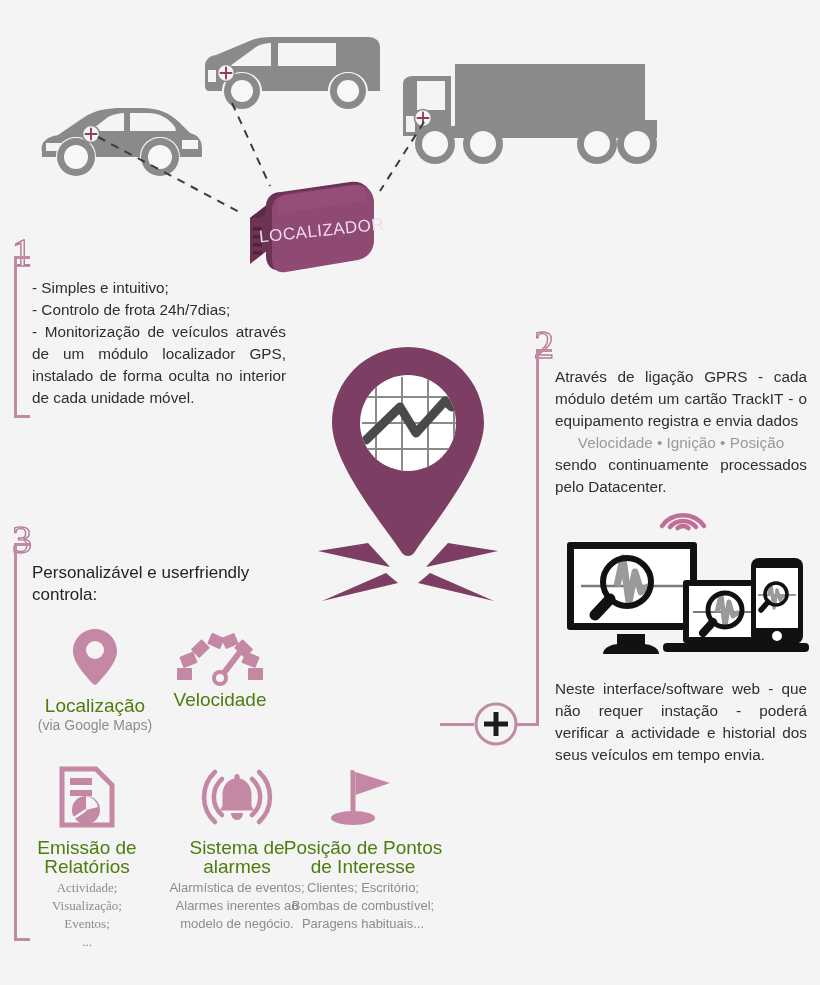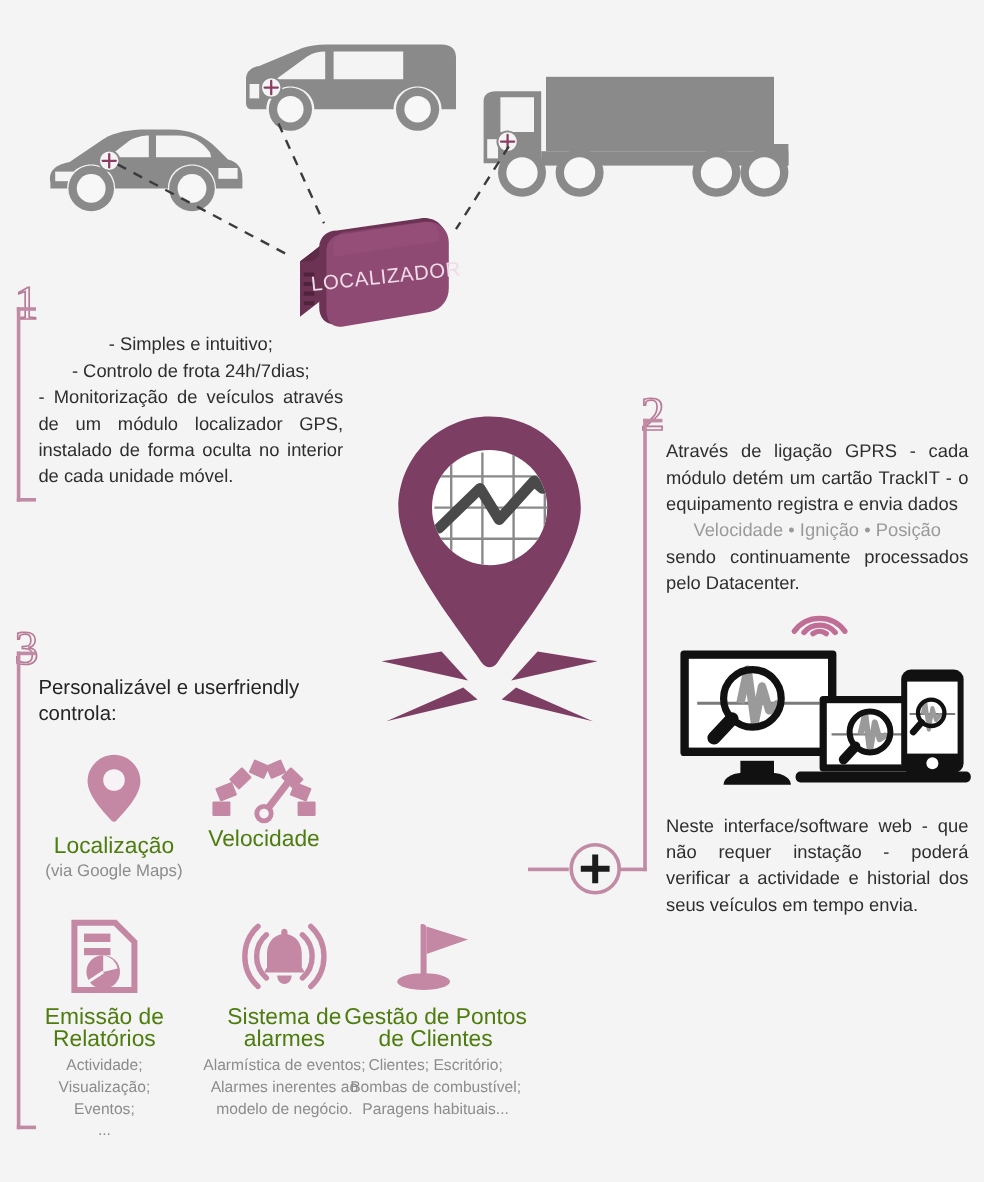--- a/index.html
+++ b/index.html
@@ -15,21 +15,21 @@
   .stage { position: absolute; inset: 0; }
   .abs { position: absolute; }
 
   
   .body-text {
     font-size: 15.3px;
     line-height: 22px;
     text-align: justify;
     color: #2e2e2e;
   }
-  .body-text .nj { text-align: center; }
+  .body-text .nj { text-align: left; }
   .muted-line {
     color: #9a9a9a;
     text-align: center;
     font-size: 15.3px;
     line-height: 22px;
   }
 
   .step-num {
     font-family: "Liberation Serif", serif;
     font-size: 40px;
@@ -314,21 +314,21 @@
   <div class="tile" style="left:12px; top:766px;">
     <svg width="58" height="62" viewBox="0 0 58 62" style="margin:0 auto;">
       <path fill="none" stroke="#c487a4" stroke-width="5" d="M4,3 L38,3 L54,19 L54,59 L4,59 Z"></path>
       <rect x="12" y="12" width="22" height="7" fill="#c487a4"></rect>
       <rect x="12" y="24" width="22" height="6" fill="#c487a4"></rect>
       <circle cx="28" cy="44" r="14" fill="#c487a4"></circle>
       <path d="M28,44 L28,30 A14,14 0 0 1 40,41 Z" fill="#f4f4f4"></path>
       <path d="M28,44 L16,52" stroke="#f4f4f4" stroke-width="2.5"></path>
     </svg>
     <div class="tile-label" style="margin-top:10px;">Emissão de Relatórios</div>
-    <div class="tile-sub tile-sub-tight" style="white-space:pre-line;">Actividade;
+    <div class="tile-sub tile-sub-tight" style="white-space:pre-line;font-family:Liberation Serif, serif;">Actividade;
 Visualização;
 Eventos;
 ...</div>
   </div>
 
   <div class="tile" style="left:162px; top:766px;">
     <svg width="80" height="62" viewBox="0 0 80 62" style="margin:0 auto;">
       <g fill="none" stroke="#c487a4" stroke-width="4.5" stroke-linecap="round">
         <path d="M18,6 A34,34 0 0 0 18,56"></path>
         <path d="M25,13 A24,24 0 0 0 25,49"></path>
@@ -343,19 +343,19 @@
 Alarmes inerentes ao
 modelo de negócio.</div>
   </div>
 
   <div class="tile" style="left:283px; top:766px; width:160px;">
     <svg width="70" height="62" viewBox="0 0 70 62" style="margin:0 auto;">
       <path fill="#c487a4" d="M24,4 C26,4 27.5,5.5 27.5,7.5 L27.5,50 L22.5,50 L22.5,7.5 C22.5,5.5 22,4 24,4 Z"></path>
       <path fill="#c487a4" d="M27.5,6 L62,17 L27.5,29 Z"></path>
       <ellipse cx="25" cy="52" rx="22" ry="7" fill="#c487a4"></ellipse>
     </svg>
-    <div class="tile-label" style="margin-top:10px;">Gestão de Pontos de Clientes</div>
+    <div class="tile-label" style="margin-top:10px;">Posição de Pontos de Interesse</div>
     <div class="tile-sub tile-sub-tight" style="white-space:pre-line;">Clientes; Escritório;
 Bombas de combustível;
 Paragens habituais...</div>
   </div>
 
 </div>
 
 </body></html>

